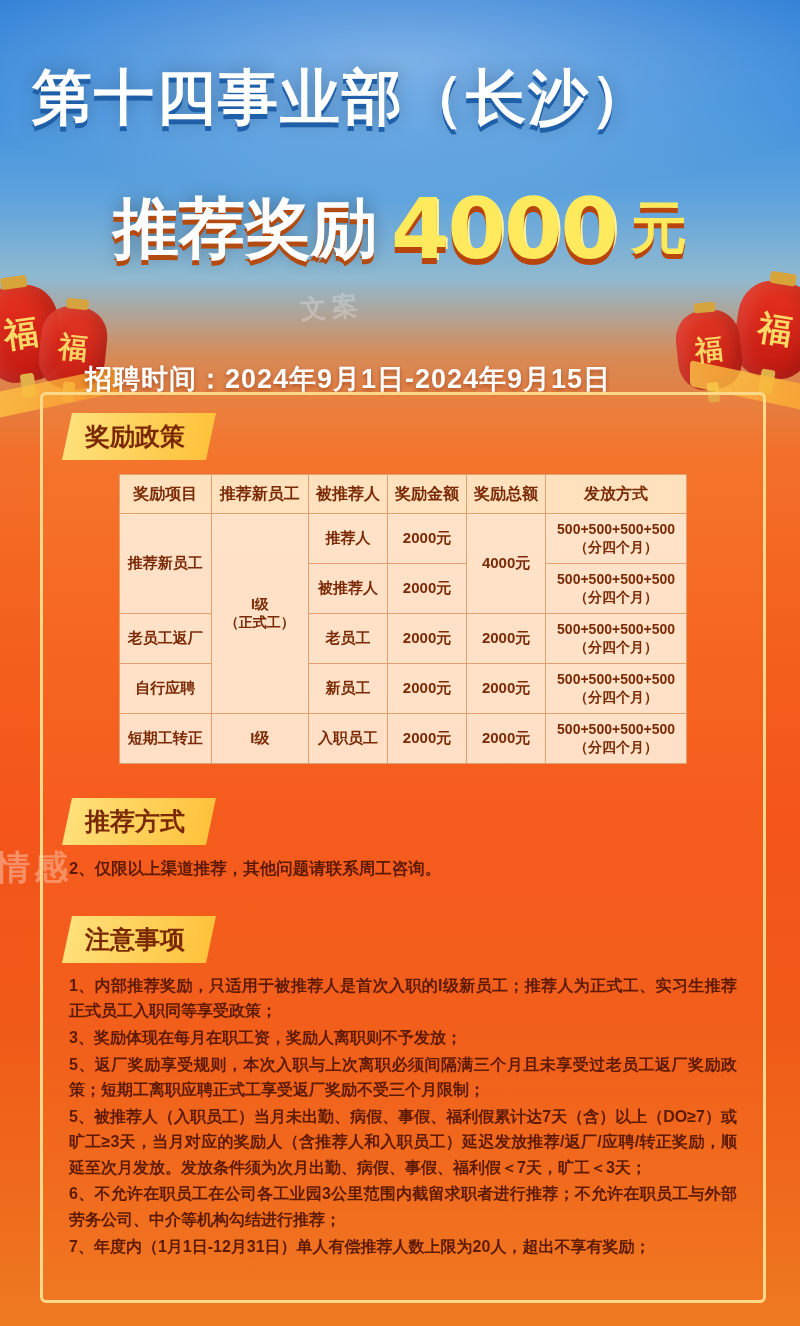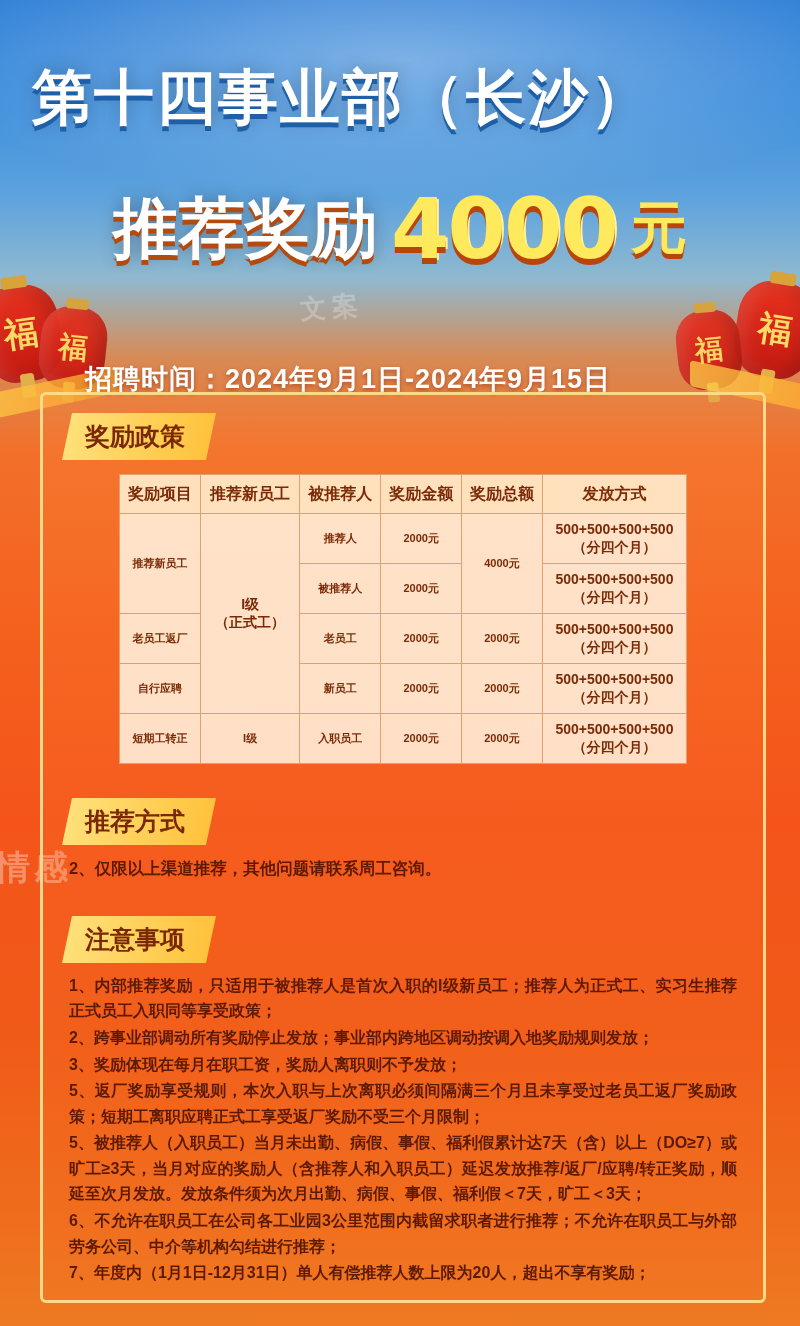--- a/index.html
+++ b/index.html
@@ -65,21 +65,21 @@
     background:linear-gradient(90deg,#ffe07a,#ffc23c);
     padding:7px 26px 7px 18px;font-size:25px;font-weight:bold;color:#7a2800;
     transform:skewX(-12deg);
   }
   .tag i{display:inline-block;transform:skewX(12deg);font-style:normal;}
 
   
   table{border-collapse:collapse;margin:14px auto 0 auto;width:568px;
         background:rgba(255,236,214,.92);}
   th,td{border:1px solid #e0a070;text-align:center;color:#7a2a06;
-        font-size:11px;padding:7px 2px;font-weight:bold;line-height:1.25;}
+        font-size:15px;padding:7px 2px;font-weight:bold;line-height:1.25;}
   th{background:rgba(255,224,190,.95);font-size:16px;padding:9px 2px;}
   td.small{font-size:14px;}
 
   .sec{margin-top:16px;}
   .body-text{
     margin:10px 26px 0 26px;color:#5d1a00;font-size:16.5px;line-height:1.62;
     font-weight:bold;text-align:justify;
   }
   .body-text p{margin:0 0 2px 0;}
   .notice p{margin:0 0 1px 0;font-size:16px;line-height:1.6;}
@@ -185,21 +185,20 @@
       <div class="tag"><i>推荐方式</i></div>
       <div class="body-text">
         <p>2、仅限以上渠道推荐，其他问题请联系周工咨询。</p>
       </div>
     </div>
 
     <div class="sec">
       <div class="tag"><i>注意事项</i></div>
       <div class="body-text notice">
         <p>1、内部推荐奖励，只适用于被推荐人是首次入职的I级新员工；推荐人为正式工、实习生推荐正式员工入职同等享受政策；</p>
-        <p>2、跨事业部调动所有奖励停止发放；事业部内跨地区调动按调入地奖励规则发放；</p>
         <p>3、奖励体现在每月在职工资，奖励人离职则不予发放；</p>
         <p>5、返厂奖励享受规则，本次入职与上次离职必须间隔满三个月且未享受过老员工返厂奖励政策；短期工离职应聘正式工享受返厂奖励不受三个月限制；</p>
         <p>5、被推荐人（入职员工）当月未出勤、病假、事假、福利假累计达7天（含）以上（DO≥7）或旷工≥3天，当月对应的奖励人（含推荐人和入职员工）延迟发放推荐/返厂/应聘/转正奖励，顺延至次月发放。发放条件须为次月出勤、病假、事假、福利假＜7天，旷工＜3天；</p>
         <p>6、不允许在职员工在公司各工业园3公里范围内截留求职者进行推荐；不允许在职员工与外部劳务公司、中介等机构勾结进行推荐；</p>
         <p>7、年度内（1月1日-12月31日）单人有偿推荐人数上限为20人，超出不享有奖励；</p>
 
       </div>
     </div>
 
   </div>

